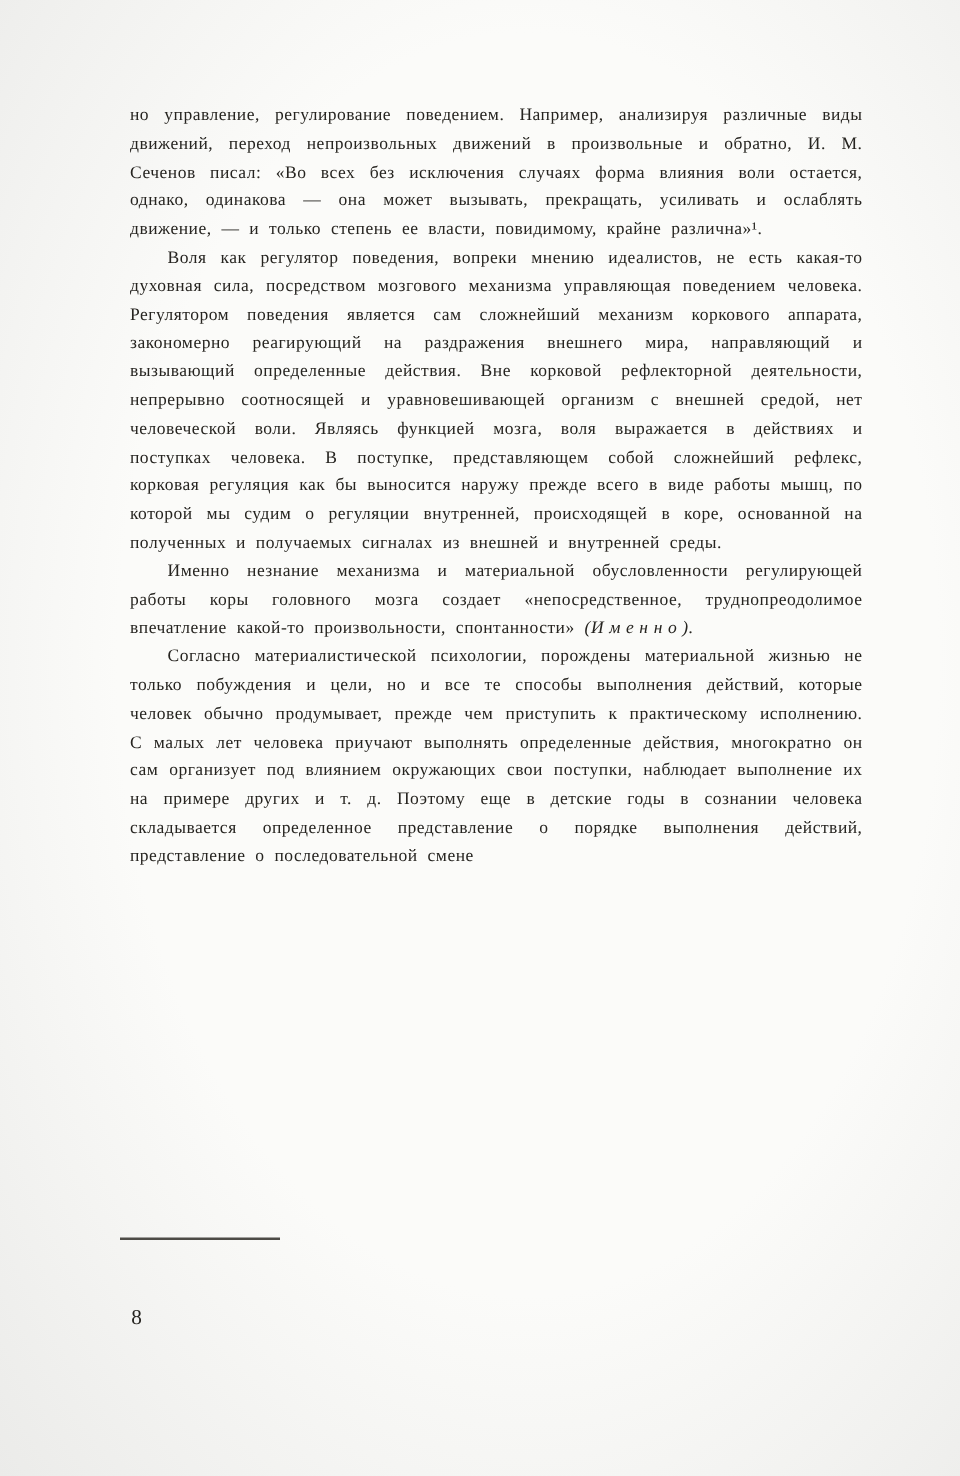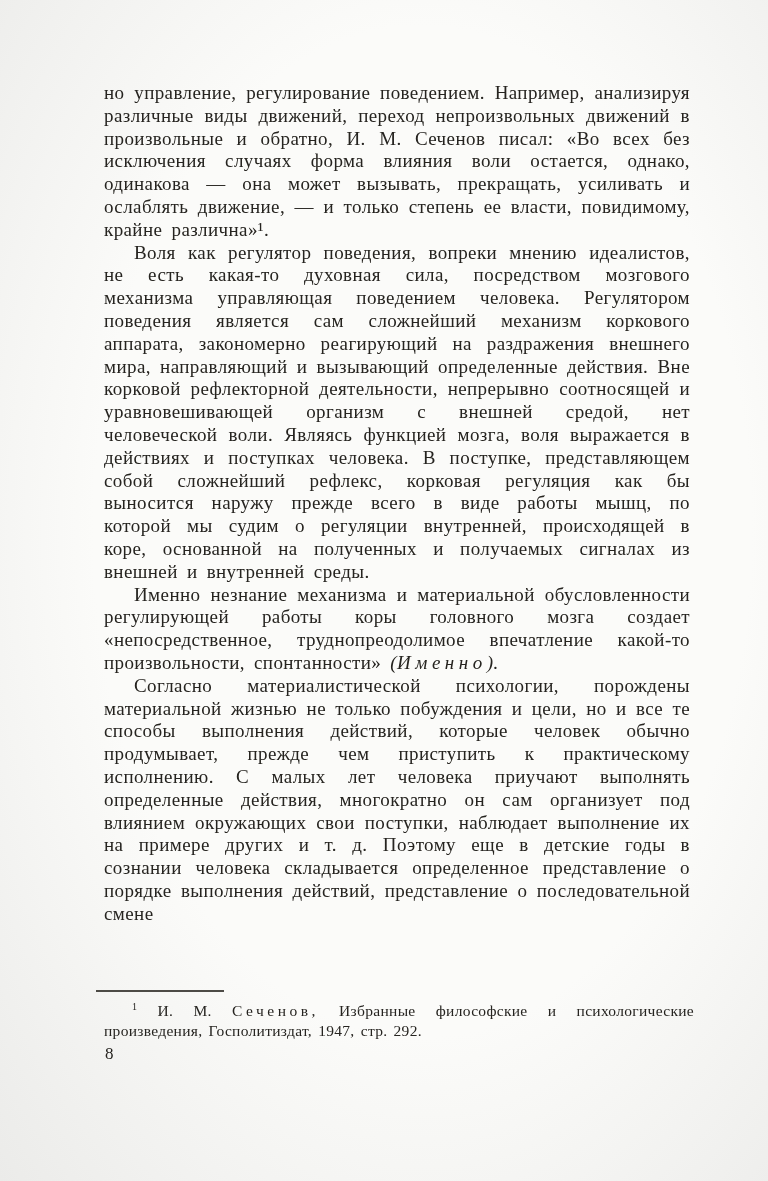--- a/index.html
+++ b/index.html
@@ -18,21 +18,21 @@
   .scan-page {
     position: absolute;
     inset: 0;
     background: radial-gradient(ellipse at 55% 45%, #fbfbf9 55%, #ebebe9 100%);
   }
   .text-block {
     position: absolute;
     left: 104px;
     top: 82px;
     width: 586px;
-    font-size: 19px;
+    font-size: 14px;
     line-height: 22.8px;
     letter-spacing: 0.4px;
     word-spacing: 4px;
     text-align: justify;
   }
   .para {
     margin: 0;
     padding: 0;
   }
   .para.indent {
@@ -92,17 +92,16 @@
     <p class="para indent"><span>Воля как регулятор поведения, вопреки мнению идеалистов, не есть какая-то духовная сила, посредством мозгового механизма управляющая поведением человека. Регулятором поведения является сам сложнейший механизм коркового аппарата, закономерно реагирующий на раздражения внешнего мира, направляющий и вызывающий определенные действия. Вне корковой рефлекторной деятельности, непрерывно соотносящей и уравновешивающей организм с внешней средой, нет человеческой воли. Являясь функцией мозга, воля выражается в действиях и поступках человека. В поступке, представляющем собой сложнейший рефлекс, корковая регуляция как бы выносится наружу прежде всего в виде работы мышц, по которой мы судим о регуляции внутренней, происходящей в коре, основанной на полученных и получаемых сигналах из внешней и внутренней среды.</span></p>
 
     <p class="para indent"><span>Именно незнание механизма и материальной обусловленности регулирующей работы коры головного мозга создает «непосредственное, труднопреодолимое впечатление какой-то произвольности, спонтанности»</span>
       <span class="attribution"><span>(</span><span class="attr-name">Именно</span><span>).</span></span></p>
 
     <p class="para indent"><span>Согласно материалистической психологии, порождены материальной жизнью не только побуждения и цели, но и все те способы выполнения действий, которые человек обычно продумывает, прежде чем приступить к практическому исполнению. С малых лет человека приучают выполнять определенные действия, многократно он сам организует под влиянием окружающих свои поступки, наблюдает выполнение их на примере других и т. д. Поэтому еще в детские годы в сознании человека складывается определенное представление о порядке выполнения действий, представление о последовательной смене</span></p>
   </main>
 
   <div class="footnote-rule"></div>
 
-  <div class="footnote"><sup>1</sup> <span>И. М.</span> <span class="fn-name">Сеченов,</span> <span>Избранные философские и психологические произведения, Госполитиздат, 1947, стр. 292.</span></div>
 
   <div class="page-number">8</div>
 
 </div>
 
 </body></html>

